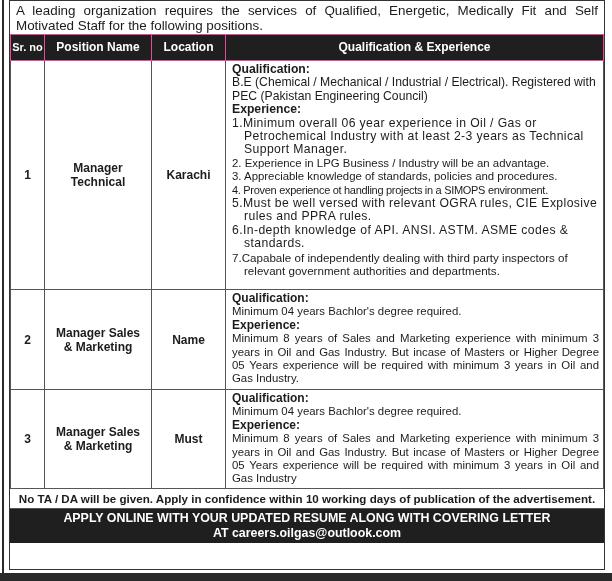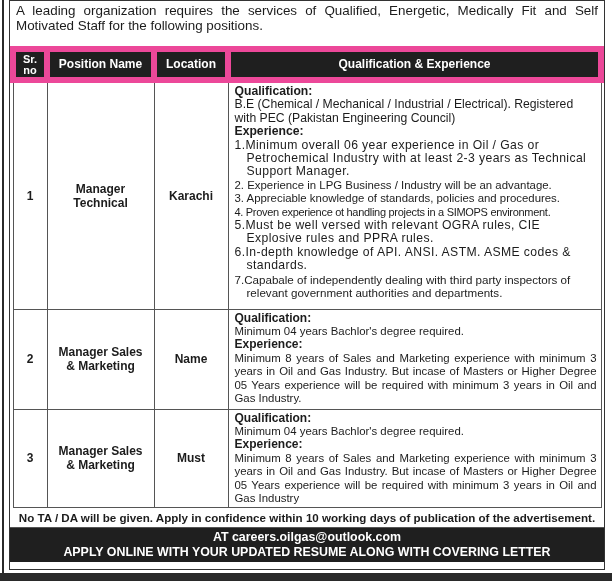--- a/index.html
+++ b/index.html
@@ -1,23 +1,23 @@
 <!DOCTYPE html>
 <html><head>
 <meta charset="utf-8">
 <style>
   html, body { margin:0; padding:0; background:#ffffff; }
   body { width:612px; height:581px; position:relative; overflow:hidden; font-family:"Liberation Sans", sans-serif; color:#1c1c1c; }
   .outer-line { position:absolute; left:2px; top:0; width:2px; height:581px; background:#2a2a2a; }
   .bottom-bar { position:absolute; left:0; top:573px; width:612px; height:8px; background:#2a2a2a; }
   .ad { position:absolute; left:9px; top:0; width:596px; height:570px; border:1px solid #333; box-sizing:border-box; background:#fff; }
   .title-band { height:37px; background:#1f1f1f; color:#fff; text-align:center; font-weight:bold; font-size:32px; line-height:38px; letter-spacing:0.5px; }
-  .intro { padding:2px 6px 16px 6px; font-size:13.4px; line-height:15px; height:27px; text-align:justify; text-align-last:left; }
+  .intro { padding:2px 6px 4px 6px; font-size:13.4px; line-height:15px; height:27px; text-align:justify; text-align-last:left; }
   table { border-collapse:collapse; width:100%; table-layout:fixed; }
-  th { background:#1f1f1f; color:#fff; font-size:12px; font-weight:bold; border:6px solid #ec4899; height:25px; padding:0; line-height:11px; }
+  th { background:#1f1f1f; color:#fff; font-size:12px; font-weight:bold; border:1px solid #ec4899; height:25px; padding:0; line-height:11px; }
   td { border:1px solid #555; vertical-align:middle; font-size:12px; padding:0; }
   td.c { text-align:center; font-weight:bold; }
   td.q { padding:2px 4px 2px 6px; vertical-align:top; font-size:12.2px; line-height:13.4px; }
   .lbl { font-weight:bold; display:block; }
   .item { display:block; padding-left:12px; text-indent:-12px; }
   .wide { letter-spacing:0.4px; }
   .note { font-weight:bold; font-size:11.6px; text-align:center; height:19px; line-height:19px; border-bottom:1px solid #555; }
   .apply-band { background:#1f1f1f; color:#fff; text-align:center; font-weight:bold; font-size:12.4px; line-height:15px; padding:2px 0 2px 0; height:30px; }
 </style>
 </head>
@@ -81,18 +81,18 @@
           <span style="display:block">Minimum 04 years Bachlor's degree required.</span>
           <span class="lbl" style="font-size:12px;">Experience:</span>
           <span style="display:block;text-align:justify;">Minimum 8 years of Sales and Marketing experience with minimum 3 years in Oil and Gas Industry. But incase of Masters or Higher Degree 05 Years experience will be required with minimum 3 years in Oil and Gas Industry</span>
         </td>
       </tr>
     </tbody>
   </table>
 
   <div class="note">No TA / DA will be given. Apply in confidence within 10 working days of publication of the advertisement.</div>
   <div class="apply-band">
+    <div>APPLY ONLINE WITH YOUR UPDATED RESUME ALONG WITH COVERING LETTER</div>
     <div>AT careers.oilgas@outlook.com</div>
-    <div>APPLY ONLINE WITH YOUR UPDATED RESUME ALONG WITH COVERING LETTER</div>
   </div>
 </div>
 
 <div class="bottom-bar"></div>
 
 </body></html>

